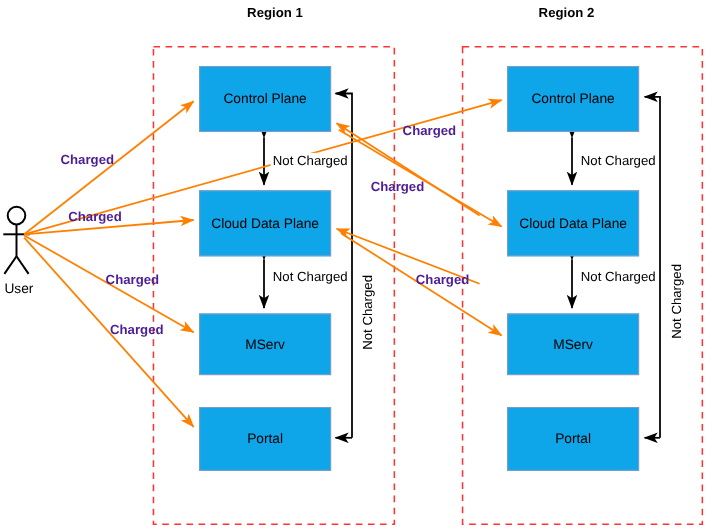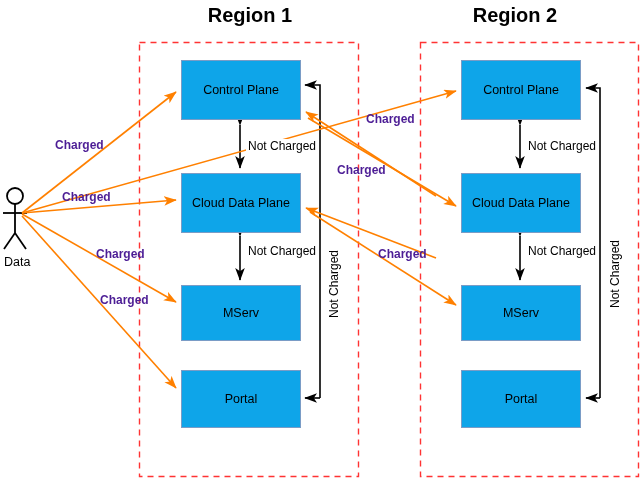--- a/index.html
+++ b/index.html
@@ -19,21 +19,21 @@
     position: absolute;
     left: 0;
     top: 0;
     width: 641px;
     height: 481px;
   }
   .region-title {
     position: absolute;
     font-family: "Liberation Sans", sans-serif;
     font-weight: bold;
-    font-size: 20px;
+    font-size: 12px;
     color: #000000;
     text-align: center;
     white-space: nowrap;
   }
   .node-box {
     position: absolute;
     background: #0ea5e9;
     border: 1px solid #7a9cc6;
     box-sizing: border-box;
     display: flex;
@@ -142,21 +142,21 @@
   <div class="node-box" style="left:181px; top:60px; width:120px; height:60px;">Control Plane</div>
   <div class="node-box" style="left:181px; top:173px; width:120px; height:60px;">Cloud Data Plane</div>
   <div class="node-box" style="left:181px; top:285px; width:120px; height:56px;">MServ</div>
   <div class="node-box" style="left:181px; top:370px; width:120px; height:58px;">Portal</div>
 
   <div class="node-box" style="left:461px; top:60px; width:120px; height:60px;">Control Plane</div>
   <div class="node-box" style="left:461px; top:173px; width:120px; height:60px;">Cloud Data Plane</div>
   <div class="node-box" style="left:461px; top:285px; width:120px; height:56px;">MServ</div>
   <div class="node-box" style="left:461px; top:370px; width:120px; height:58px;">Portal</div>
 
-  <div class="user-label" style="left:4px; top:255px;">Data</div>
+  <div class="user-label" style="left:4px; top:255px;">User</div>
 
   <div class="edge-label" style="left:246px; top:139px;">Not Charged</div>
   <div class="edge-label" style="left:246px; top:244px;">Not Charged</div>
   <div class="edge-label vertical" style="left:327px; top:320px;">Not Charged</div>
 
   <div class="edge-label" style="left:526px; top:139px;">Not Charged</div>
   <div class="edge-label" style="left:526px; top:244px;">Not Charged</div>
   <div class="edge-label vertical" style="left:608px; top:310px;">Not Charged</div>
 
   <div class="edge-label charged" style="left:55px; top:138px;">Charged</div>

